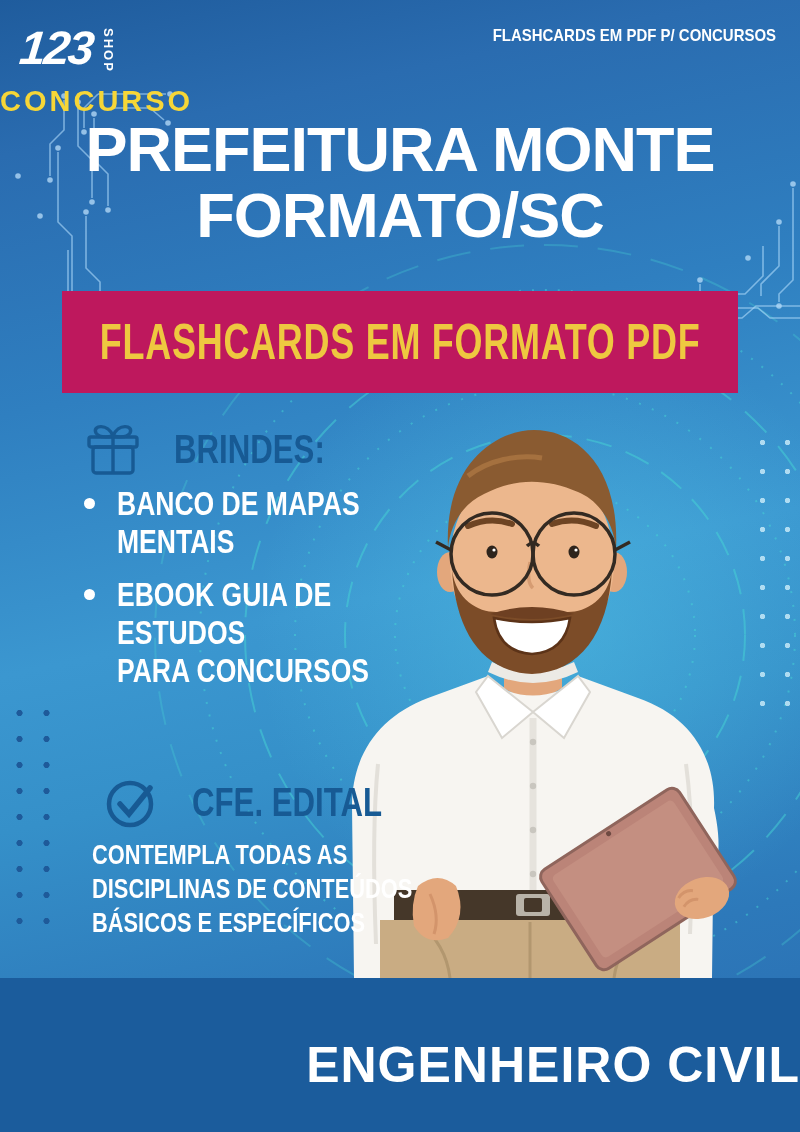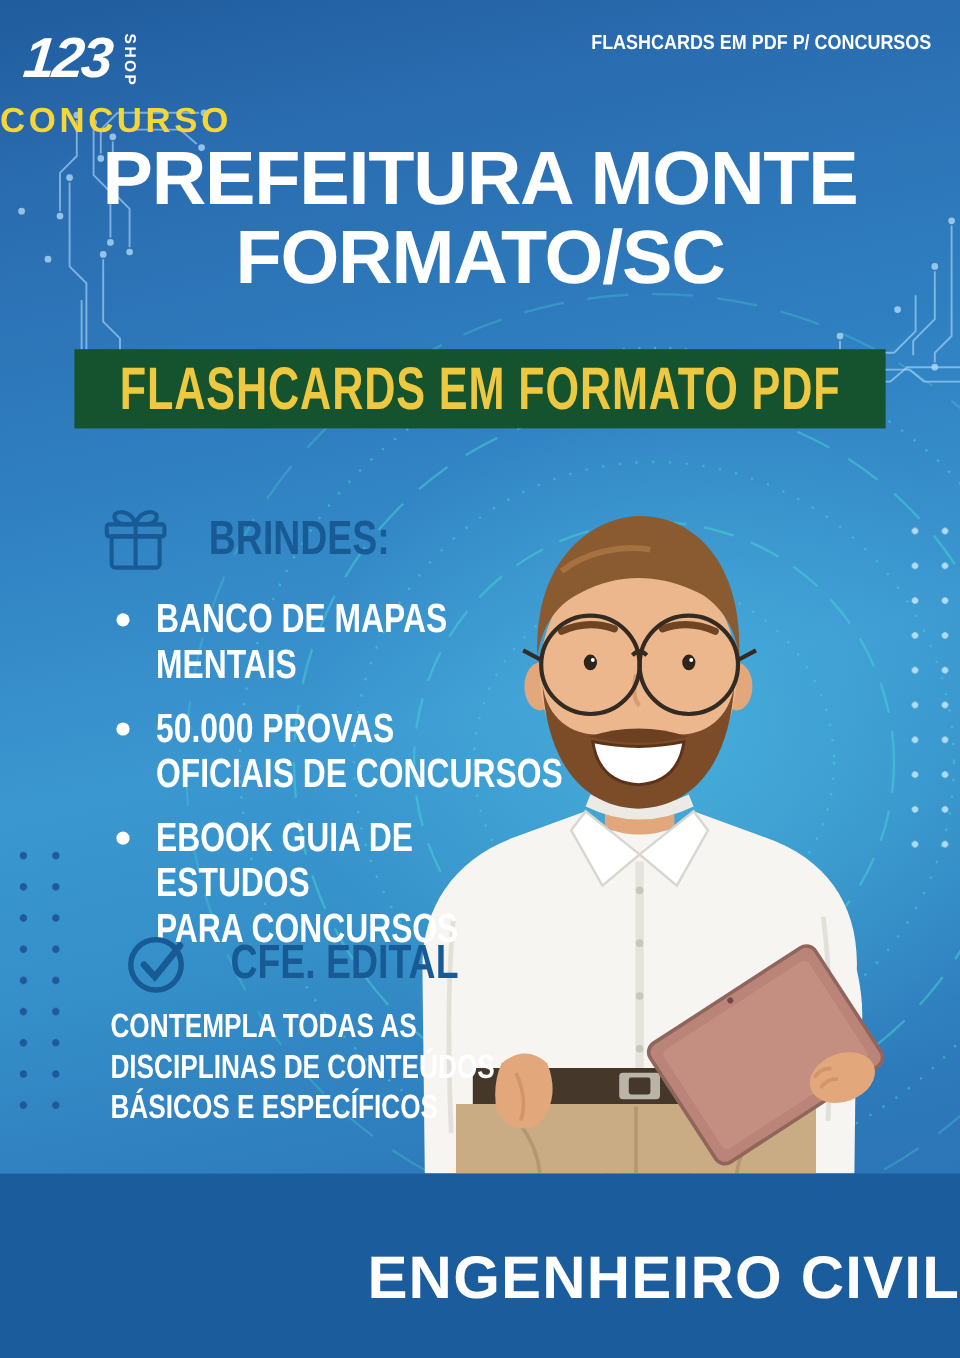--- a/index.html
+++ b/index.html
@@ -25,32 +25,32 @@
   .logo-word{position:absolute;left:96px;top:8px;color:#fff;font-weight:bold;font-size:13px;
     letter-spacing:2px;transform:rotate(90deg);transform-origin:left top;}
   .tagline{position:absolute;right:24px;top:26px;z-index:4;color:#fff;font-weight:bold;
     font-size:17px;white-space:nowrap;transform:scaleX(.88);transform-origin:right center;}
   
   .kicker{position:absolute;left:0;top:85px;width:100%;text-align:left;z-index:4;
     color:#f6d637;font-weight:bold;font-size:29px;letter-spacing:3px;}
   .hero-title{position:absolute;left:0;top:116px;width:100%;text-align:center;z-index:4;
     color:#fff;font-weight:bold;font-size:63px;line-height:1.05;letter-spacing:-1px;}
   
-  .banner{position:absolute;left:62px;top:291px;width:676px;height:66px;background:#14532d;
+  .banner{position:absolute;left:62px;top:291px;width:676px;height:102px;background:#be185d;
     z-index:4;display:flex;align-items:center;justify-content:center;}
   .banner-text{color:#eec840;font-weight:bold;font-size:50px;letter-spacing:1px;
     transform:scaleX(.72);transform-origin:center;white-space:nowrap;}
   
   .sec-head{position:absolute;display:flex;align-items:center;gap:32px;z-index:4;}
   .sec-head .label{color:#175a94;font-weight:bold;font-size:40px;white-space:nowrap;
     transform:scaleX(.78);transform-origin:left center;}
   .brindes-head{left:84px;top:420px;}
   .edital-head{left:104px;top:774px;}
   .benefit-list{position:absolute;left:84px;top:484px;width:480px;z-index:4;
-    list-style:none;margin:13px;padding:0;}
+    list-style:none;margin:0;padding:0;}
   .benefit-list li{display:flex;align-items:flex-start;margin-bottom:15px;}
   .bullet-dot{flex:0 0 11px;width:11px;height:11px;border-radius:50%;background:#fff;
     margin-top:14px;}
   .benefit-text{margin-left:22px;color:#fff;font-weight:bold;font-size:34px;line-height:1.12;
     white-space:pre-line;transform:scaleX(.78);transform-origin:left top;}
   .edital-desc{position:absolute;left:92px;top:838px;z-index:4;color:#fff;font-weight:bold;
     font-size:28px;line-height:1.22;white-space:pre-line;transform:scaleX(.78);
     transform-origin:left top;}
   
   .pdf-badge{position:absolute;left:690px;top:862px;width:92px;height:82px;z-index:4;}
@@ -272,25 +272,20 @@
     <span class="label">BRINDES:</span>
   </div>
   <ul class="benefit-list">
     <li>
       <span class="bullet-dot"></span>
       <span class="benefit-text">BANCO DE MAPAS
 MENTAIS</span>
     </li>
     <li>
       <span class="bullet-dot"></span>
-      <span class="benefit-text">50.000 PROVAS
-OFICIAIS DE CONCURSOS</span>
-    </li>
-    <li>
-      <span class="bullet-dot"></span>
       <span class="benefit-text">EBOOK GUIA DE ESTUDOS
 PARA CONCURSOS</span>
     </li>
   </ul>
 
   <div class="sec-head edital-head">
     <span>
       <svg width="56" height="56" viewBox="0 0 56 56" fill="none" stroke="#175a94" stroke-linecap="round">
         <circle cx="26" cy="30" r="21" stroke-width="4.5"></circle>
         <path d="M16,30 L25,40 L46,14" stroke-width="5.5"></path>

